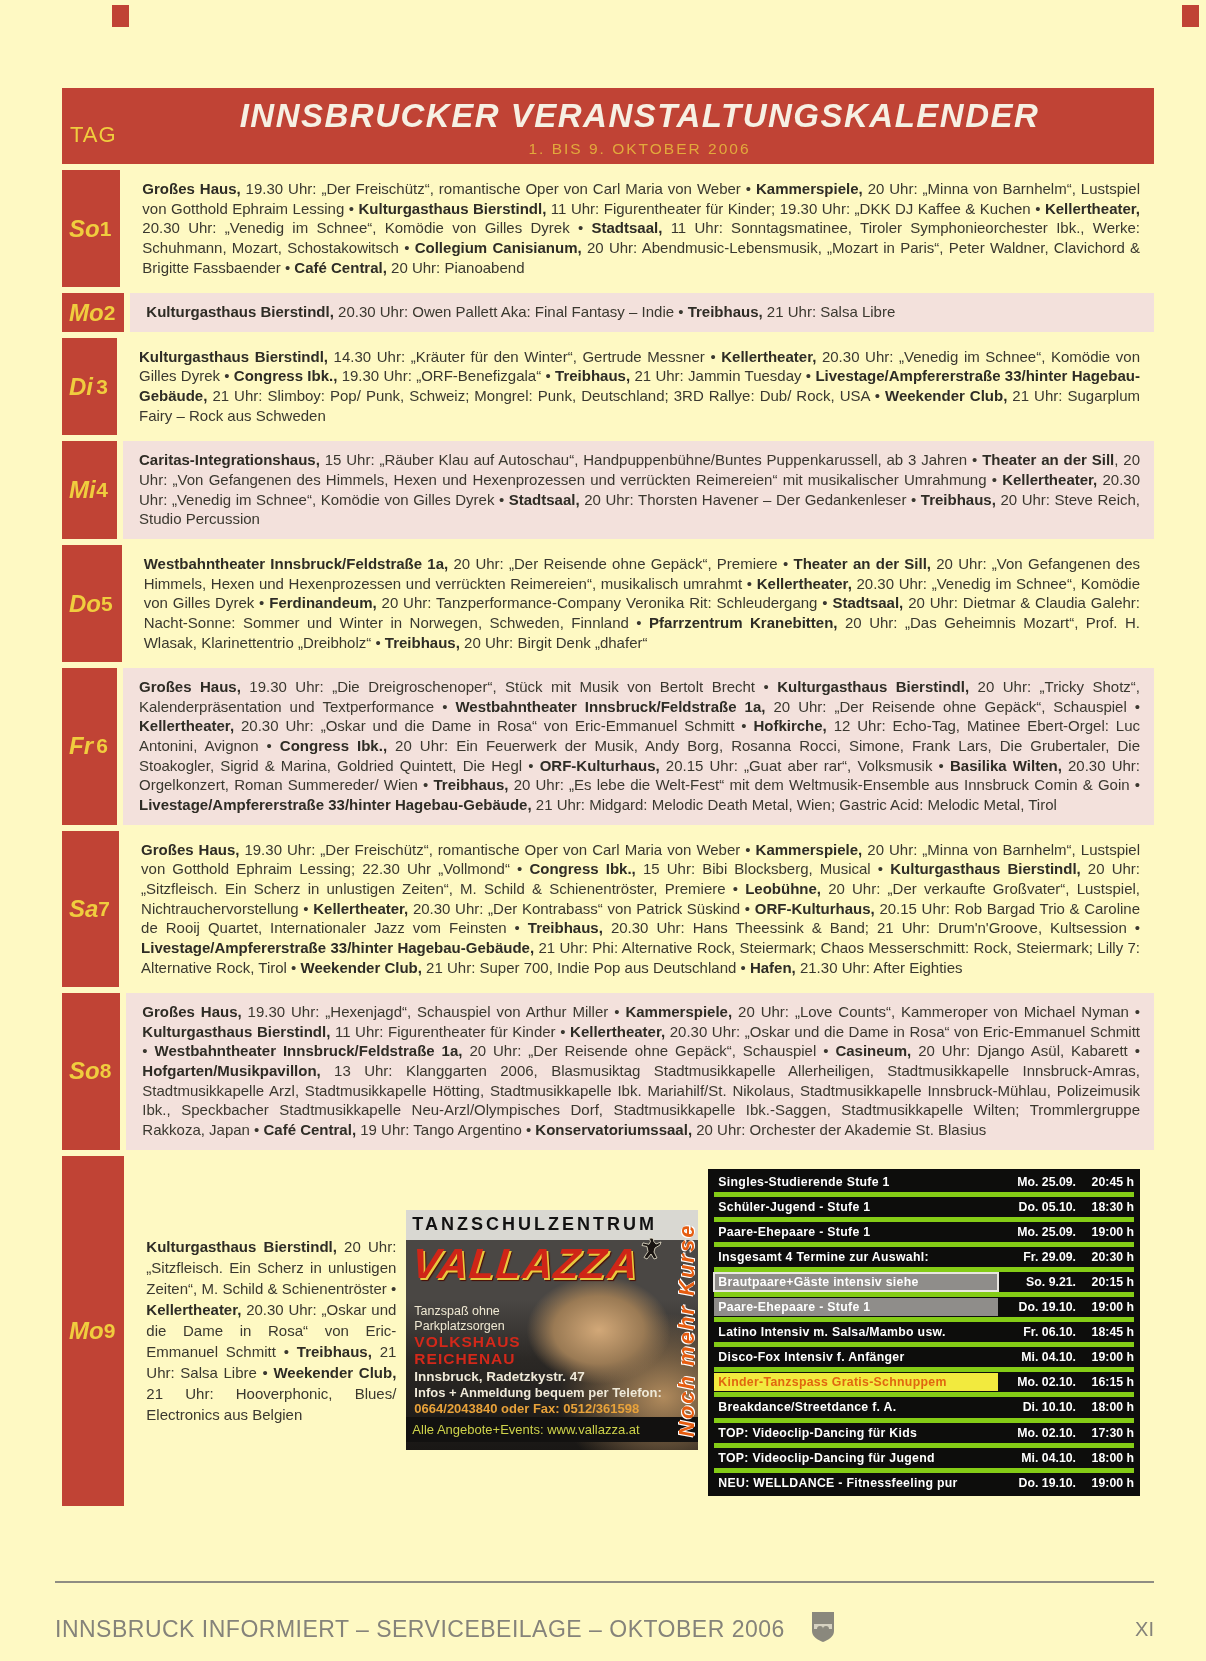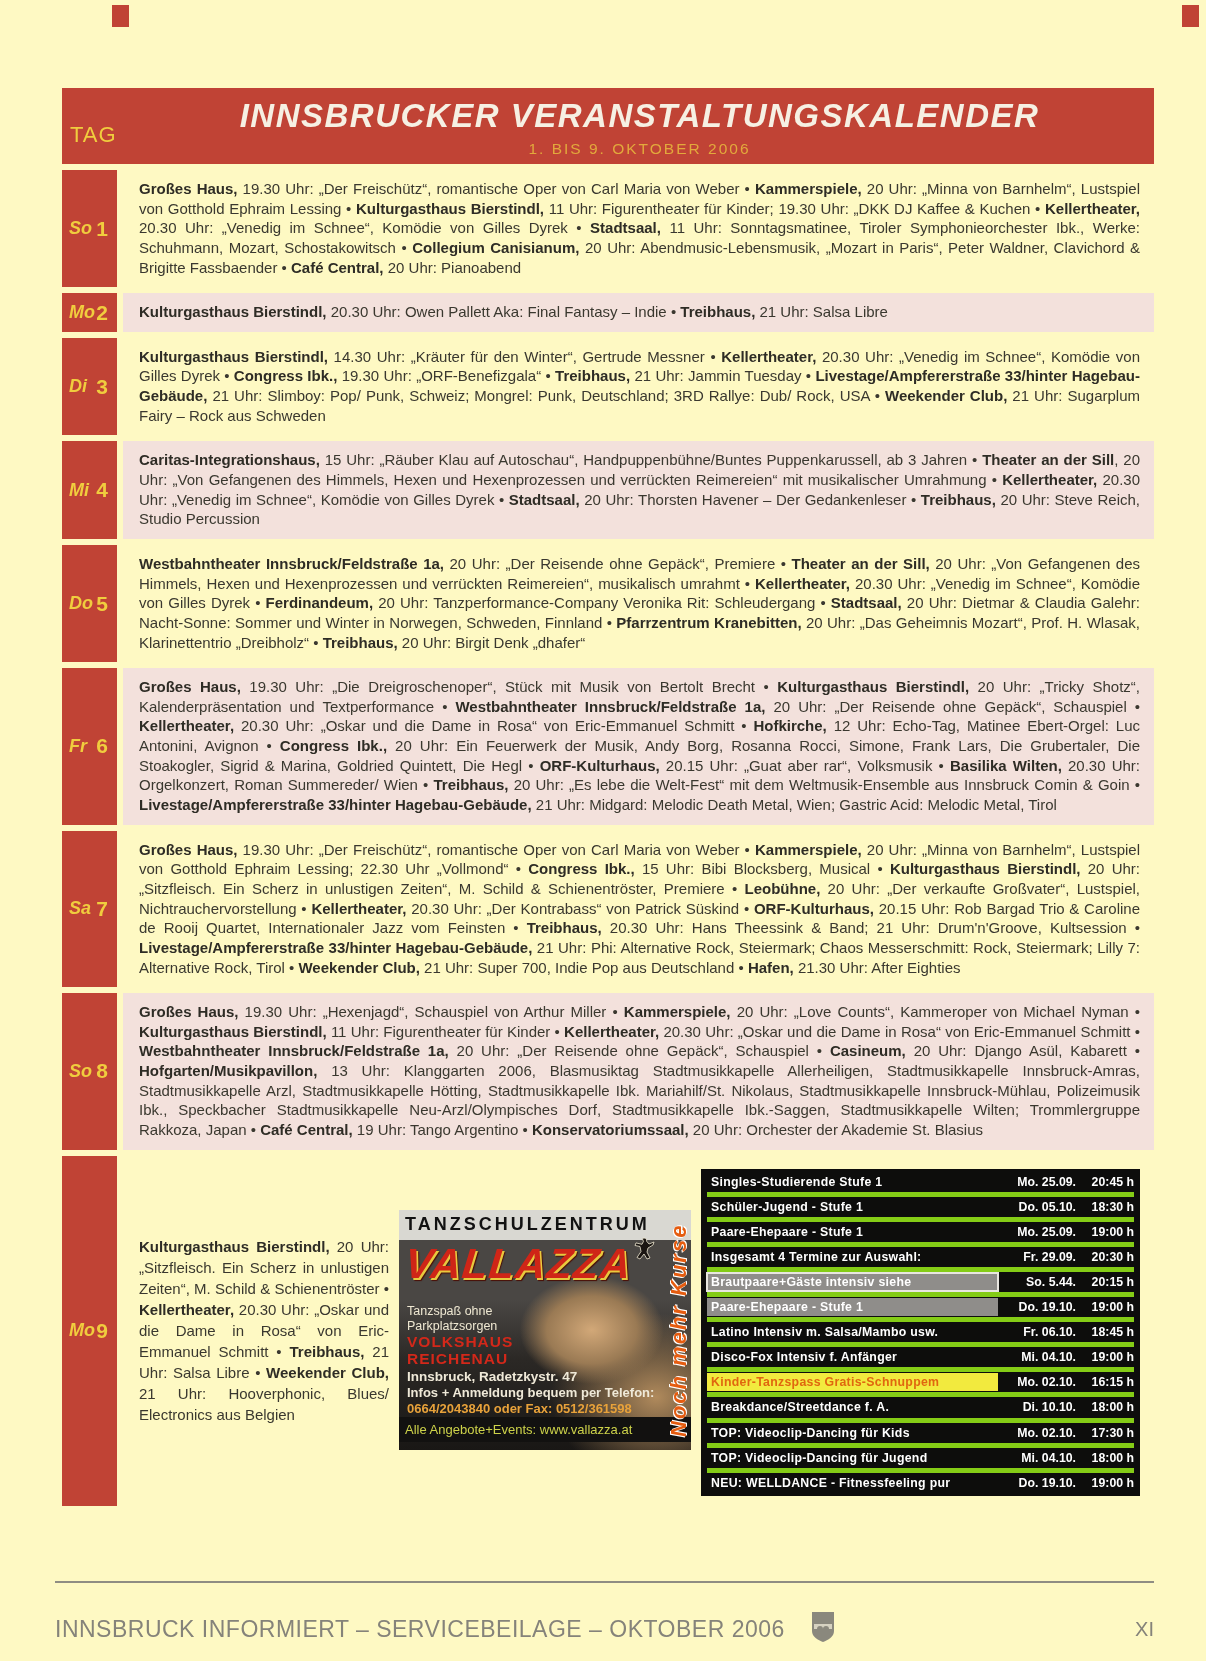--- a/index.html
+++ b/index.html
@@ -17,21 +17,21 @@
   .tag-label{flex:0 0 55px;color:#f0cd3e;font-size:22px;letter-spacing:1px;
              align-self:flex-end;padding:0 0 16px 8px;}
   .header-center{flex:1;text-align:center;padding-top:9px;}
   .header-title{font-size:33px;font-weight:bold;color:#f6f0e3;letter-spacing:1.5px;font-style:italic;}
   .header-subtitle{font-size:15.5px;color:#e2a93c;letter-spacing:2px;margin-top:5px;}
 
   
   .cal-row{display:flex;margin-top:6px;}
   .day-cell{flex:0 0 55px;background:#c04335;display:flex;justify-content:space-between;
             align-items:center;padding:0 9px 0 7px;box-sizing:border-box;color:#f0cd3e;}
-  .day-name{font-size:18px;font-weight:bold;font-style:italic;}
+  .day-name{font-size:24px;font-weight:bold;font-style:italic;}
   .day-num{font-size:21px;font-weight:bold;}
   .row-content{flex:1;padding:9px 14px 10px 16px;text-align:justify;
                font-size:15px;line-height:1.31;color:#3a382f;margin-left:6px;}
   .row-content.pink{background:#f3e1dc;}
   .b{font-weight:bold;color:#2e2c25;}
 
   
   .mo9-grid{display:flex;gap:10px;align-items:center;}
   .mo9-text{flex:0 0 250px;text-align:justify;font-size:15px;line-height:1.4;}
 
@@ -215,21 +215,21 @@
             </div>
 
             <div class="course-row">
               <span class="course-name">Insgesamt 4 Termine zur Auswahl:</span>
               <span class="course-date">Fr. 29.09.</span>
               <span class="course-time">20:30 h</span>
             </div>
 
             <div class="course-row boxed">
               <span class="course-name">Brautpaare+Gäste intensiv siehe</span>
-              <span class="course-date">So. 5.44.</span>
+              <span class="course-date">So. 9.21.</span>
               <span class="course-time">20:15 h</span>
             </div>
 
             <div class="course-row gray">
               <span class="course-name">Paare-Ehepaare - Stufe 1</span>
               <span class="course-date">Do. 19.10.</span>
               <span class="course-time">19:00 h</span>
             </div>
 
             <div class="course-row">

